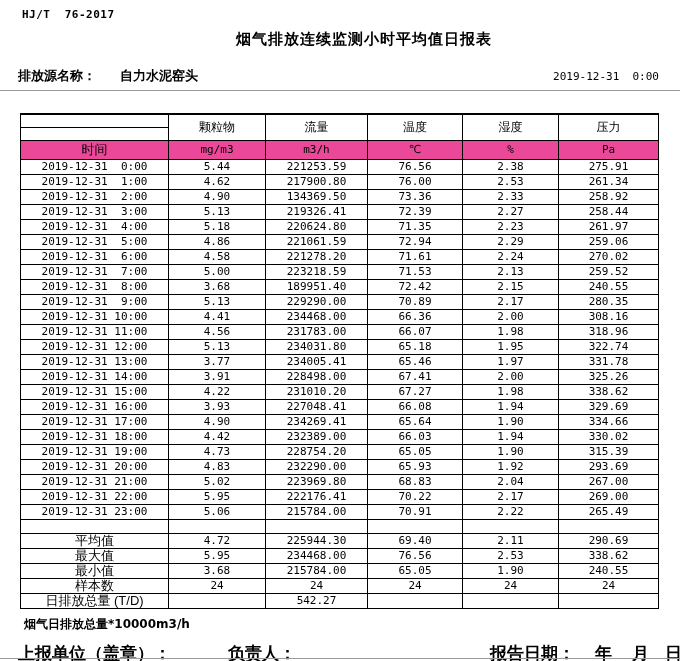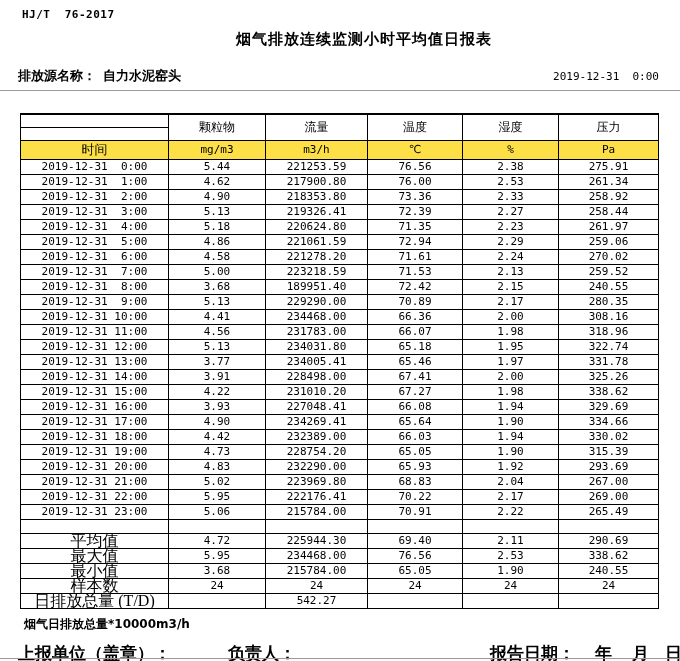--- a/index.html
+++ b/index.html
@@ -12,42 +12,42 @@
     position:absolute; left:22px; top:8px;
     font-size:11px; font-weight:bold; white-space:pre; letter-spacing:.5px;
   }
   .report-title {
     position:absolute; left:0; right:0; top:30px; text-align:center;
     font-size:15px; font-weight:bold; font-family:"DejaVu Sans",sans-serif;
     letter-spacing:1px;
     margin-left:48px;
   }
   .source-row { position:absolute; left:18px; top:67px; font-size:13px; font-weight:bold; font-family:"DejaVu Sans",sans-serif; }
-  .source-name { margin-left:7px; }
+  .source-name { margin-left:24px; }
   .report-datetime { position:absolute; right:21px; top:70px; font-size:11px; white-space:pre; }
   .rule-under-header { position:absolute; left:0; width:680px; top:90px; border-top:1px solid #9a9a9a; }
 
   table.report {
     position:absolute; left:20px; top:113px; width:638px;
     border-collapse:collapse; table-layout:fixed;
     border:1px solid #000; border-top:2px solid #000;
   }
   .report td, .report th {
     border:1px solid #000; padding:0; text-align:center; vertical-align:middle;
     font-weight:normal; font-size:11px; overflow:hidden;
   }
   .hrow td, .hrow th { height:13px;margin-left:40px; }
   .hrow th { font-size:12px; font-family:"DejaVu Sans",sans-serif; }
-  .unit-row td { height:16px; background:#fde047; font-size:11px; }
+  .unit-row td { height:16px; background:#ec4899; font-size:11px; }
   .unit-row .time-head { font-size:13px; font-family:"DejaVu Sans",sans-serif; }
   .data-row td { height:14px; line-height:14px; }
   .time-cell { white-space:pre; }
   .spacer-row td { height:14px; }
   .sum-row td { height:14px; line-height:14px; }
-  .sum-row .sum-label { font-size:16px; font-family:Liberation Serif, serif; }
+  .sum-row .sum-label { font-size:13px; font-family:Liberation Sans, sans-serif; }
 
   .emission-note { position:absolute; left:24px; top:616px; font-size:12px; font-weight:bold; font-family:"DejaVu Sans",sans-serif; }
   .footer-row { position:absolute; left:0; top:642px; width:680px; height:16px; font-size:17px; font-weight:bold; font-family:"DejaVu Sans",sans-serif; }
   .footer-row span { position:absolute; top:0; white-space:nowrap; }
   .f-unit { left:18px; }
   .f-resp { left:228px; }
   .f-reporter { left:350px;margin-top:37px; }
   .f-date { left:490px; }
   .f-year { left:595px; }
   .f-month { left:632px; }
@@ -109,21 +109,21 @@
         <td class="time-cell">2019-12-31  1:00</td>
         <td>4.62</td>
         <td>217900.80</td>
         <td>76.00</td>
         <td>2.53</td>
         <td>261.34</td>
       </tr>
       <tr class="data-row">
         <td class="time-cell">2019-12-31  2:00</td>
         <td>4.90</td>
-        <td>218353.80</td>
+        <td>134369.50</td>
         <td>73.36</td>
         <td>2.33</td>
         <td>258.92</td>
       </tr>
       <tr class="data-row">
         <td class="time-cell">2019-12-31  3:00</td>
         <td>5.13</td>
         <td>219326.41</td>
         <td>72.39</td>
         <td>2.27</td>

